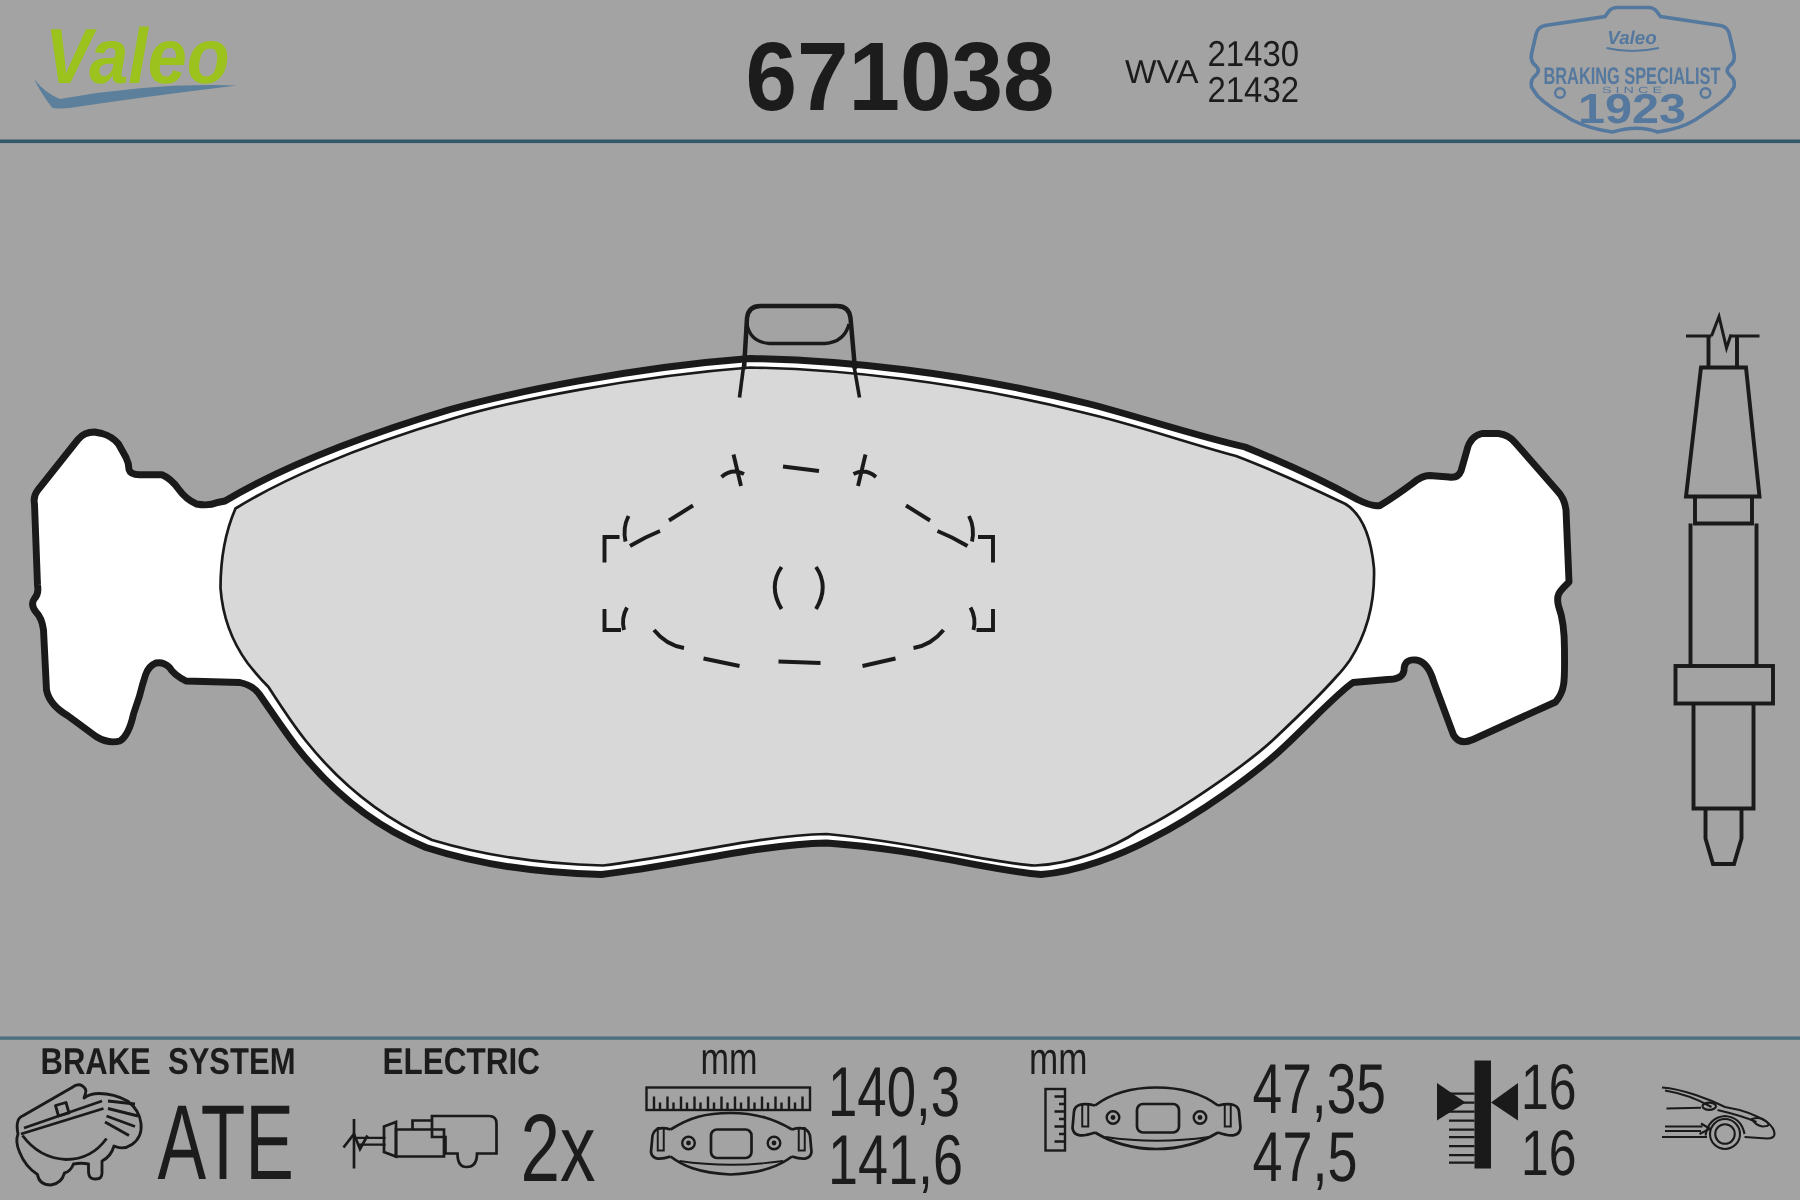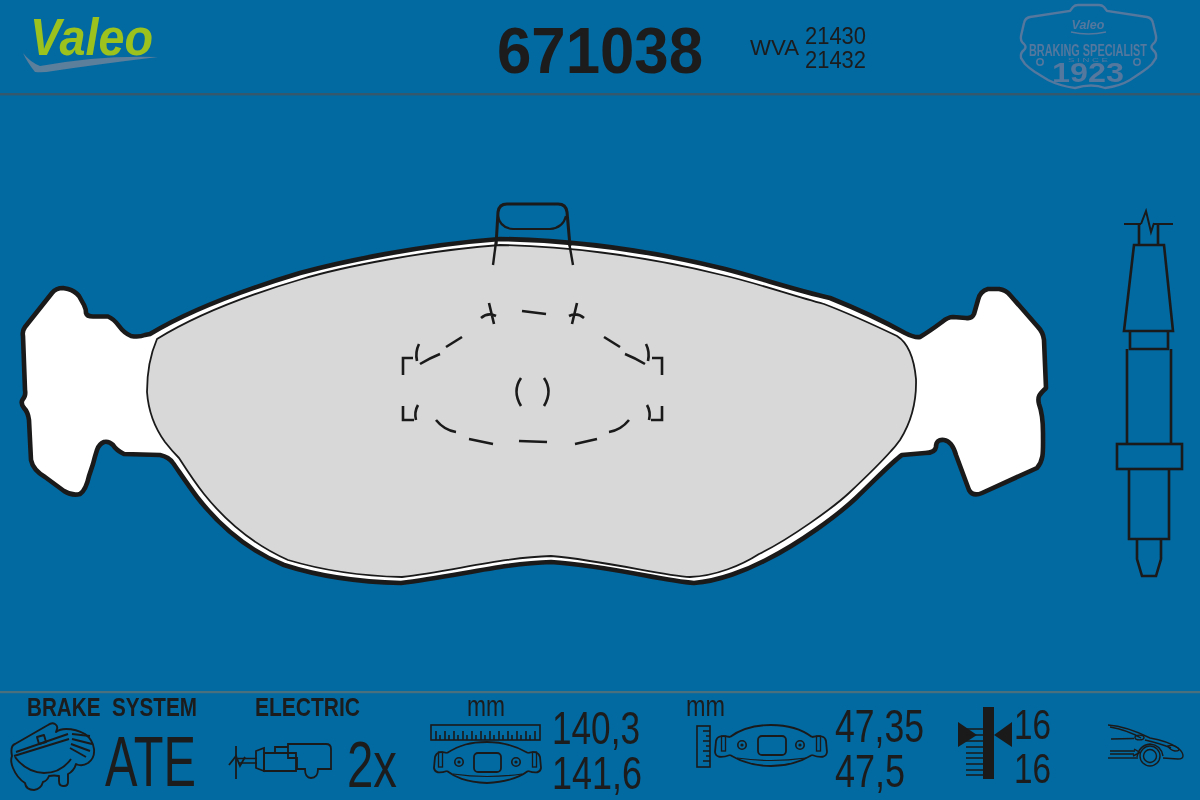--- a/index.html
+++ b/index.html
@@ -1,16 +1,16 @@
 <!DOCTYPE html>
 <html><head>
 <meta charset="utf-8">
 <style>
 html,body{margin:0;padding:0;background:#fff;}
-.page{position:relative;width:1200px;height:800px;background:#0369a1;overflow:hidden;
+.page{position:relative;width:1200px;height:800px;background:#a3a3a3;overflow:hidden;
   font-family:"Liberation Sans",sans-serif;}
 svg{position:absolute;left:0;top:0;}
 </style>
 </head>
 <body>
 <div class="page">
 <svg width="1200" height="800" viewBox="0 0 1200 800">
 
   <g>
     <text x="30" y="55" font-size="52" font-weight="bold" font-style="italic" fill="#9cc21e" textLength="123" lengthAdjust="spacingAndGlyphs">Valeo</text>

